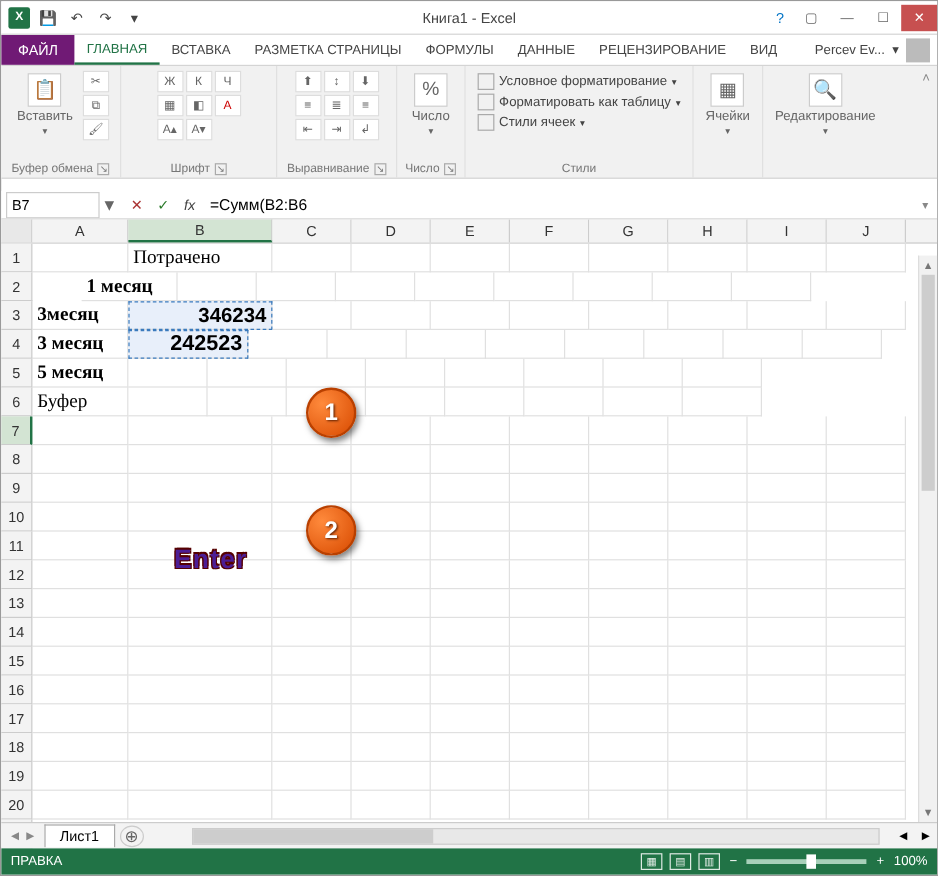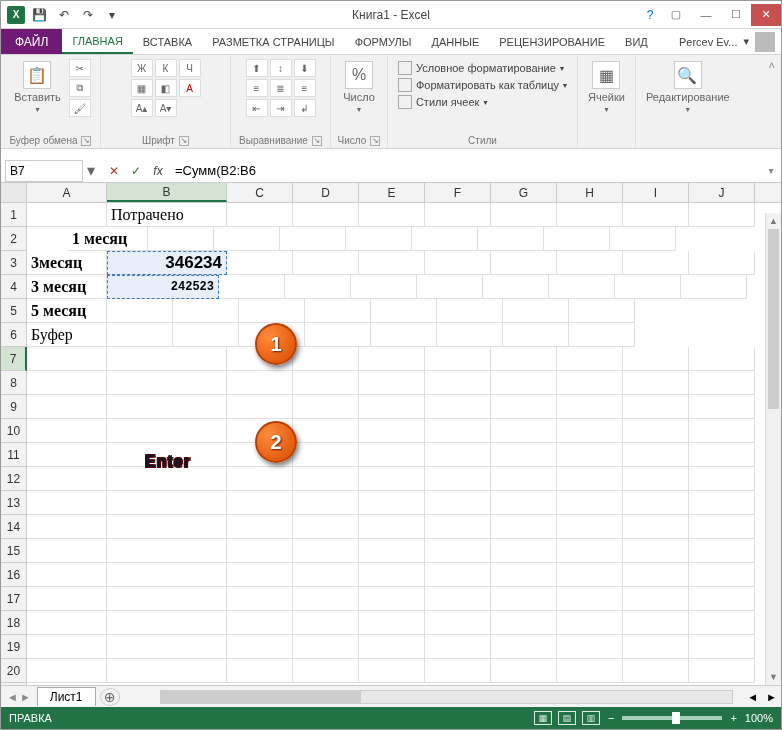--- a/index.html
+++ b/index.html
@@ -68,21 +68,21 @@
 .hdr-cell { font-family: "Times New Roman", serif; font-size: 16px; }
 .bold { font-weight: bold; } .right { justify-content: flex-end; }
 .sel-range { background: #e8effa; }
 .formula-cell { border: 3px solid #c00; background: #fff; position: relative; box-shadow: 2px 4px 6px rgba(0,0,0,0.4); }
 .formula-cell .prefix { color: #000; }
 .formula-cell .ref { color: #6fa8dc; }
 .marching { outline: 1px dashed #3a7abd; outline-offset: -1px; }
 
 
 .callout { position: absolute; width: 42px; height: 42px; border-radius: 50%; background: radial-gradient(circle at 30% 30%, #ff8a3c, #d84a00); border: 2px solid #b94000; box-shadow: 2px 3px 5px rgba(0,0,0,0.5); display:flex; align-items:center; justify-content:center; color:#fff; font-weight:bold; font-size:20px; text-shadow:1px 1px 2px #5a1e00; }
-.enter-text { position: absolute; color: #0f172a; font-weight: 900; font-size: 16px; font-family: Arial Black, Arial; text-shadow: 1px 1px 0 #500, -1px -1px 0 #500, 1px -1px 0 #500, -1px 1px 0 #500; letter-spacing: 1px; }
+.enter-text { position: absolute; color: #4c1d95; font-weight: 900; font-size: 22px; font-family: Arial Black, Arial; text-shadow: 1px 1px 0 #500, -1px -1px 0 #500, 1px -1px 0 #500, -1px 1px 0 #500; letter-spacing: 1px; }
 
 
 .sheet-tabs-bar { height: 22px; border-top: 1px solid #ccc; display: flex; align-items: center; font-size: 11px; background: #f3f3f3; position: absolute; bottom: 22px; left: 0; right: 0; }
 .st-nav { display: flex; gap: 2px; padding: 0 6px; color: #888; }
 .st-nav span { cursor: pointer; }
 .sheet-tab { background: #fff; border: 1px solid #aaa; border-bottom: none; padding: 2px 12px; font-size: 12px; cursor: pointer; }
 .sheet-add { width: 20px; height: 18px; display:flex; align-items:center; justify-content:center; border:1px solid #ccc; border-radius:50%; font-size:14px; color:#666; cursor:pointer; margin-left:4px; }
 .hscroll-track { flex: 1; margin: 0 10px 0 40px; height: 14px; background: #e8e8e8; border: 1px solid #ccc; position: relative; }
 .hscroll-thumb { position:absolute; left:0; top:0; bottom:0; width: 35%; background:#cdcdcd; cursor:pointer; }
 
@@ -359,21 +359,21 @@
           <div class="cell cw-D" style="width: 66px;"></div>
           <div class="cell cw-E" style="width: 66px;"></div>
           <div class="cell cw-F" style="width: 66px;"></div>
           <div class="cell cw-G" style="width: 66px;"></div>
           <div class="cell cw-H" style="width: 66px;"></div>
           <div class="cell cw-I" style="width: 66px;"></div>
           <div class="cell cw-J" style="width: 66px;"></div>
         </div>
         <div class="cell-row">
           <div class="cell cw-A hdr-cell bold" style="width: 80px;">3 месяц</div>
-          <div class="cell cw-B bold right sel-range marching" style="width: 112px; font-family: Liberation Mono, monospace; font-size: 12px;">242523</div>
+          <div class="cell cw-B bold right sel-range marching" style="width: 100px; font-family: Liberation Sans, sans-serif; font-size: 18px;">242523</div>
           <div class="cell cw-C" style="width: 66px;"></div>
           <div class="cell cw-D" style="width: 66px;"></div>
           <div class="cell cw-E" style="width: 66px;"></div>
           <div class="cell cw-F" style="width: 66px;"></div>
           <div class="cell cw-G" style="width: 66px;"></div>
           <div class="cell cw-H" style="width: 66px;"></div>
           <div class="cell cw-I" style="width: 66px;"></div>
           <div class="cell cw-J" style="width: 66px;"></div>
         </div>
         <div class="cell-row">

